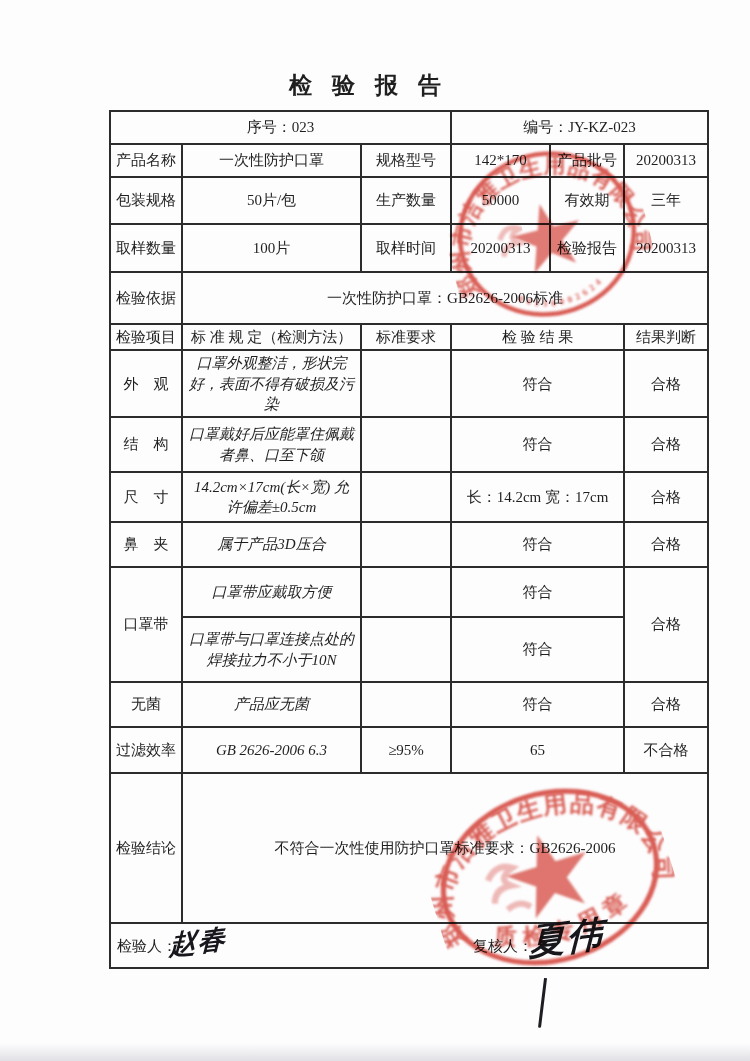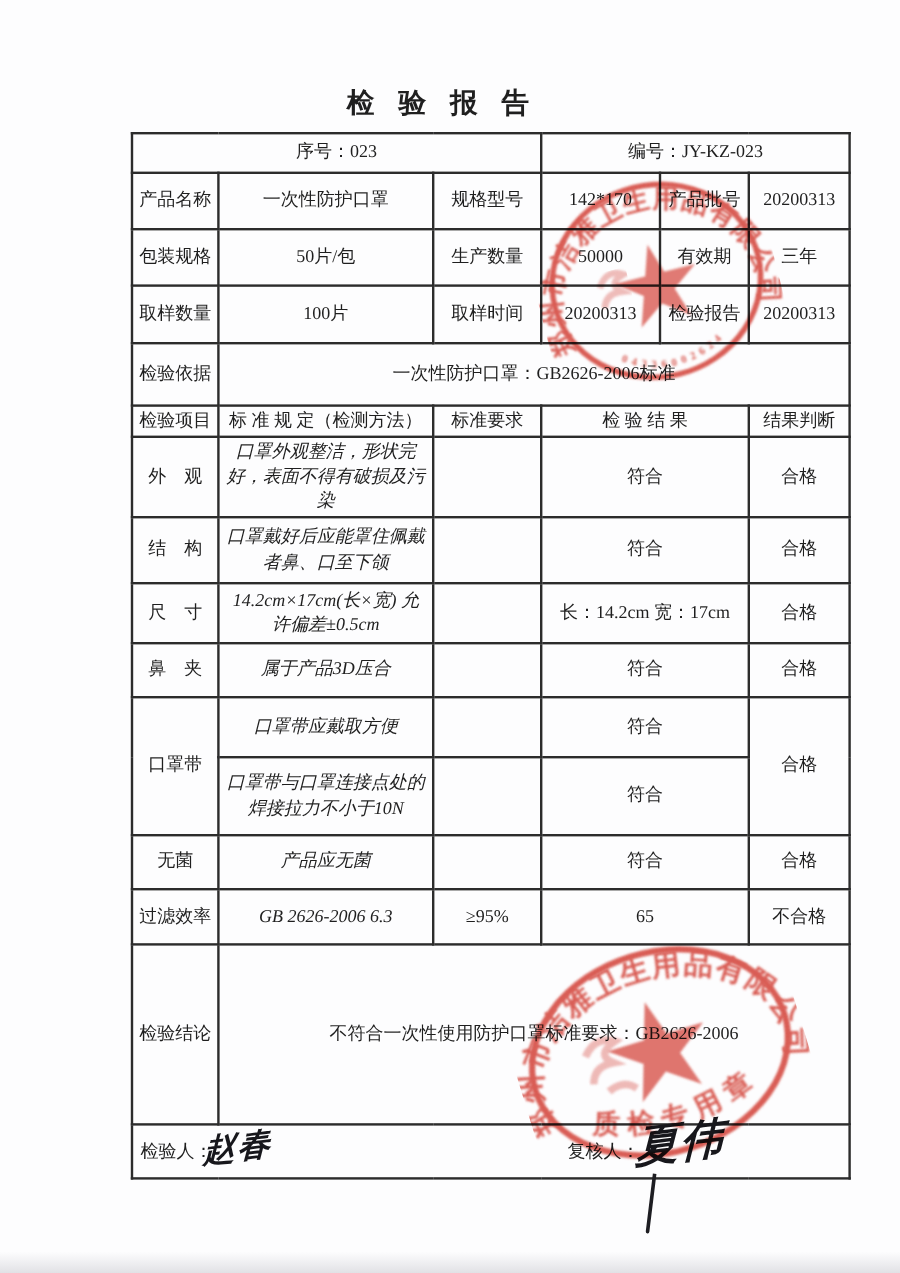--- a/index.html
+++ b/index.html
@@ -45,21 +45,21 @@
         <col style="width:74px">
         <col style="width:84px">
     </colgroup>
 
     <tbody>
         <tr style="height:33px">
       <td colspan="3" class="lalign"><span>序号：</span><span>023</span></td>
       <td colspan="3" class="lalign"><span>编号：</span><span>JY-KZ-023</span></td>
     </tr>
 
-    <tr style="height:47px">
+    <tr style="height:33px">
       <td>产品名称</td>
       <td>一次性防护口罩</td>
       <td>规格型号</td>
       <td>142*170</td>
       <td>产品批号</td>
       <td>20200313</td>
     </tr>
     <tr style="height:47px">
       <td>包装规格</td>
       <td>50片/包</td>

